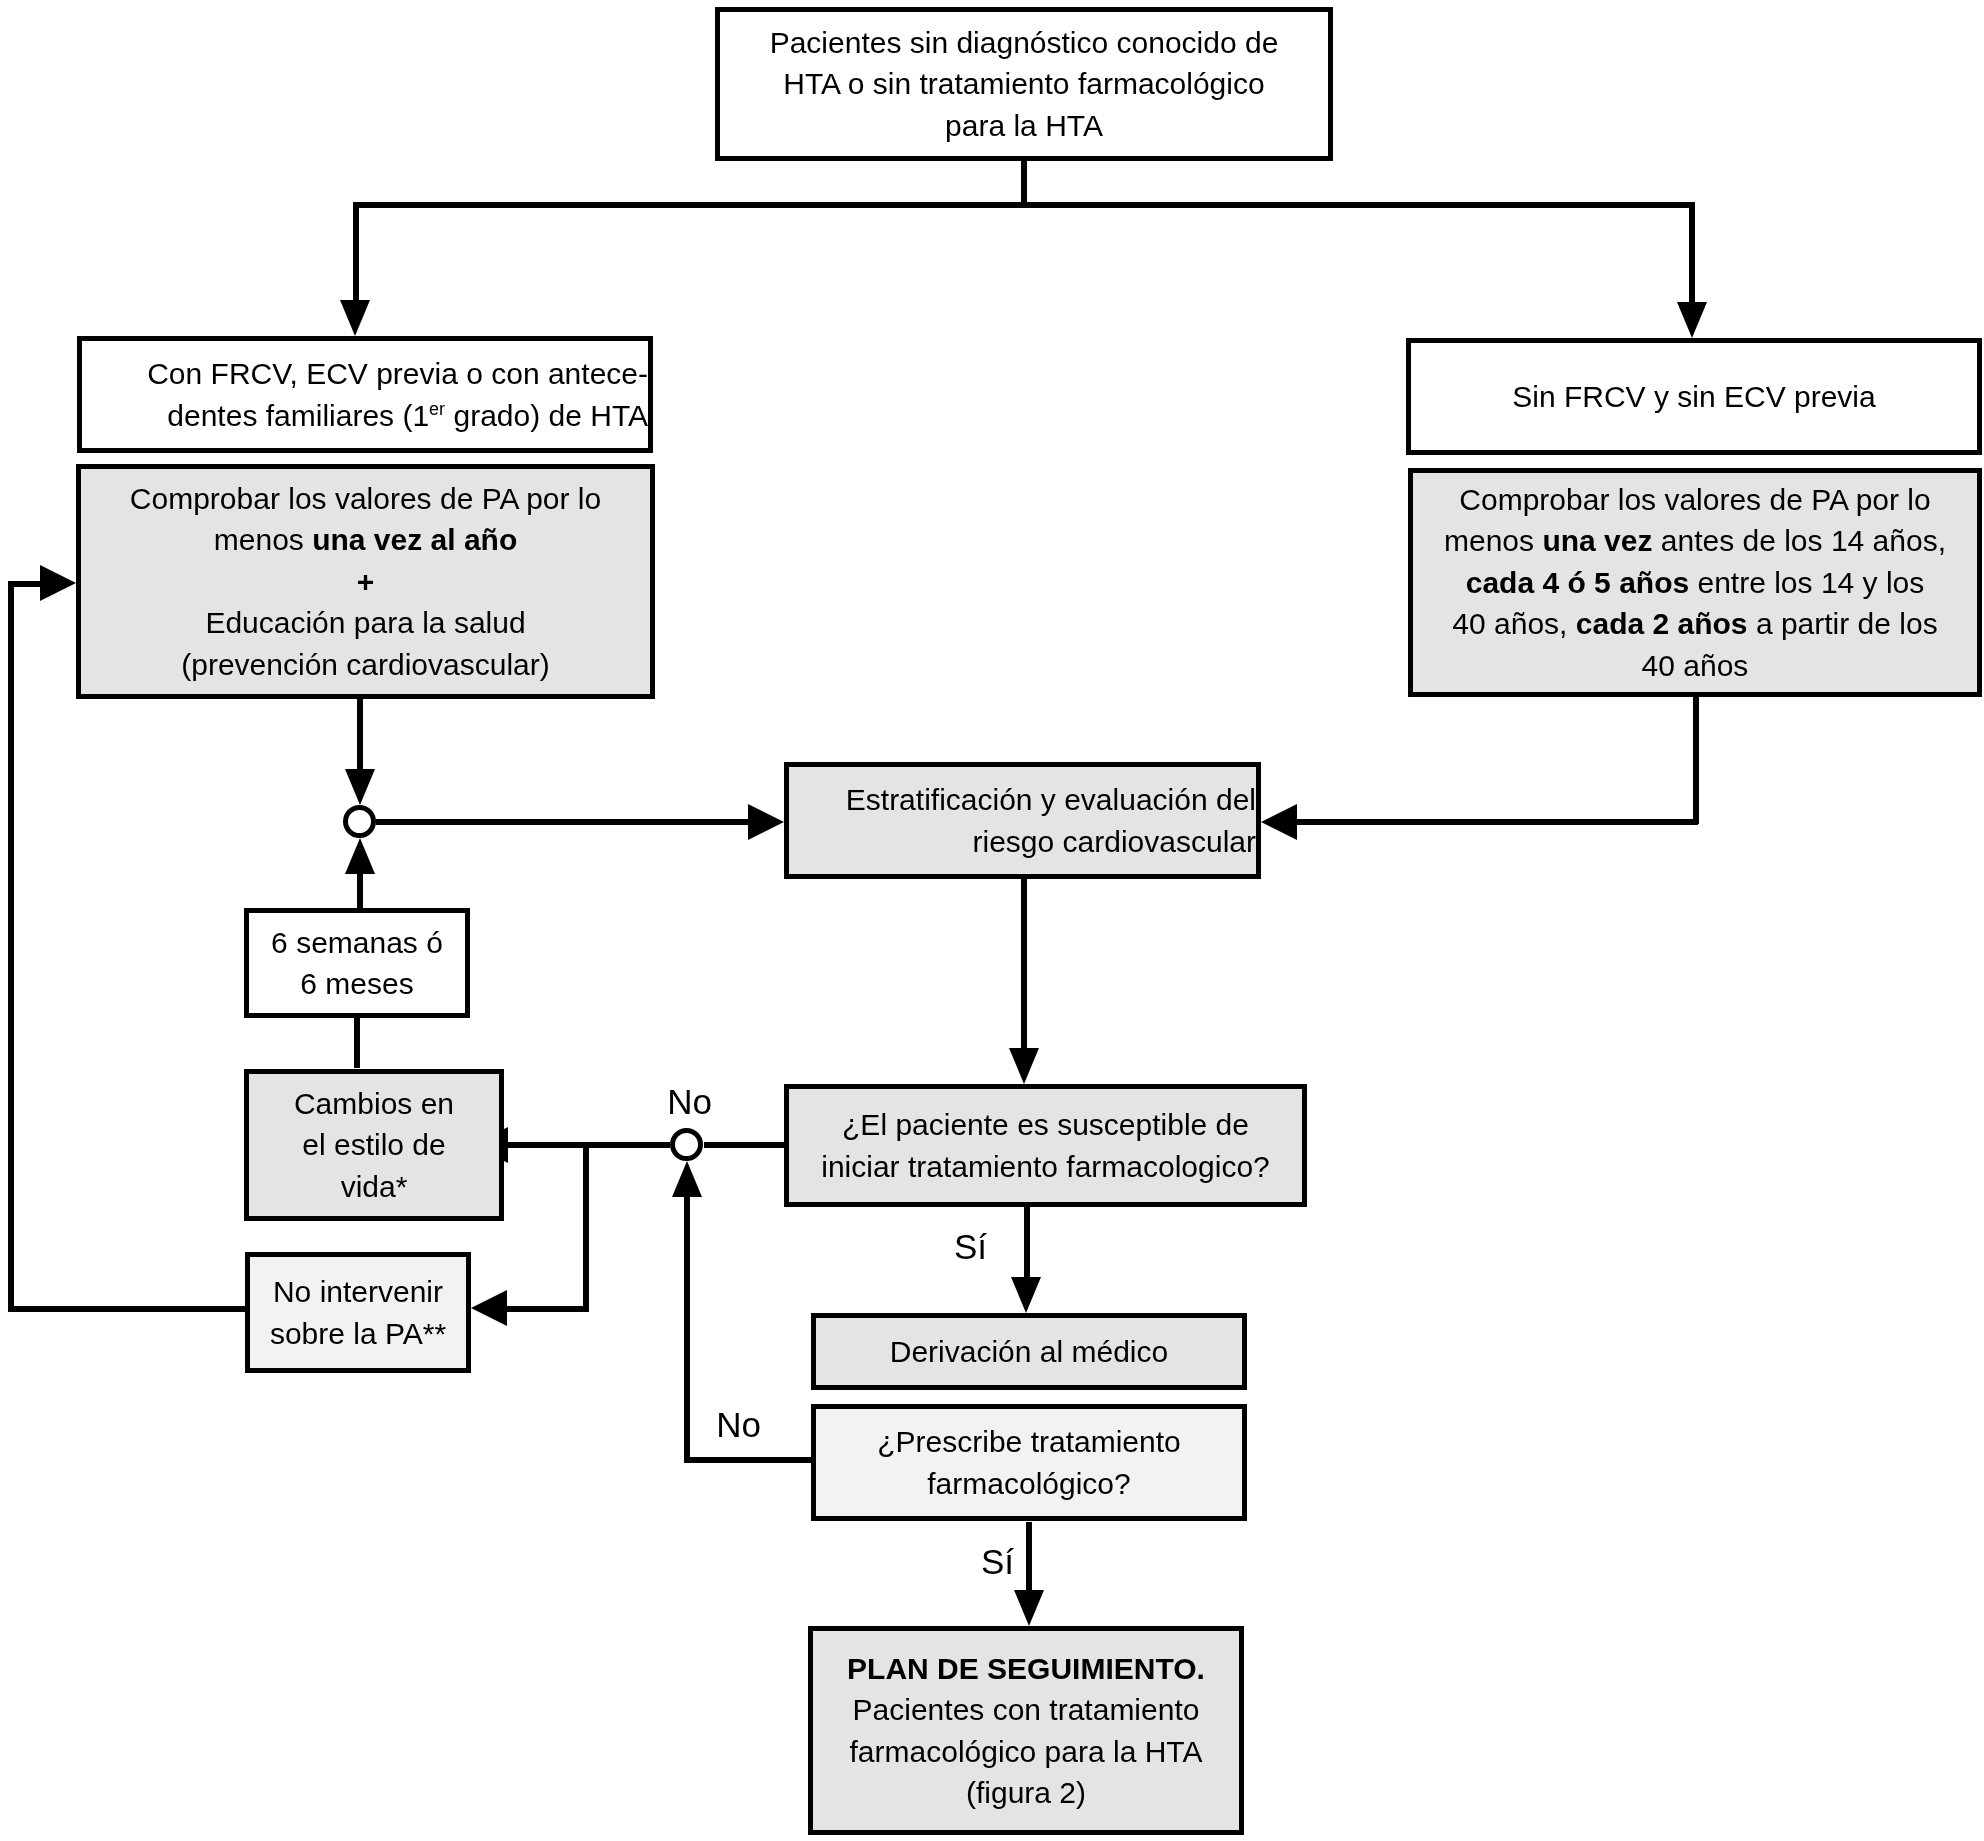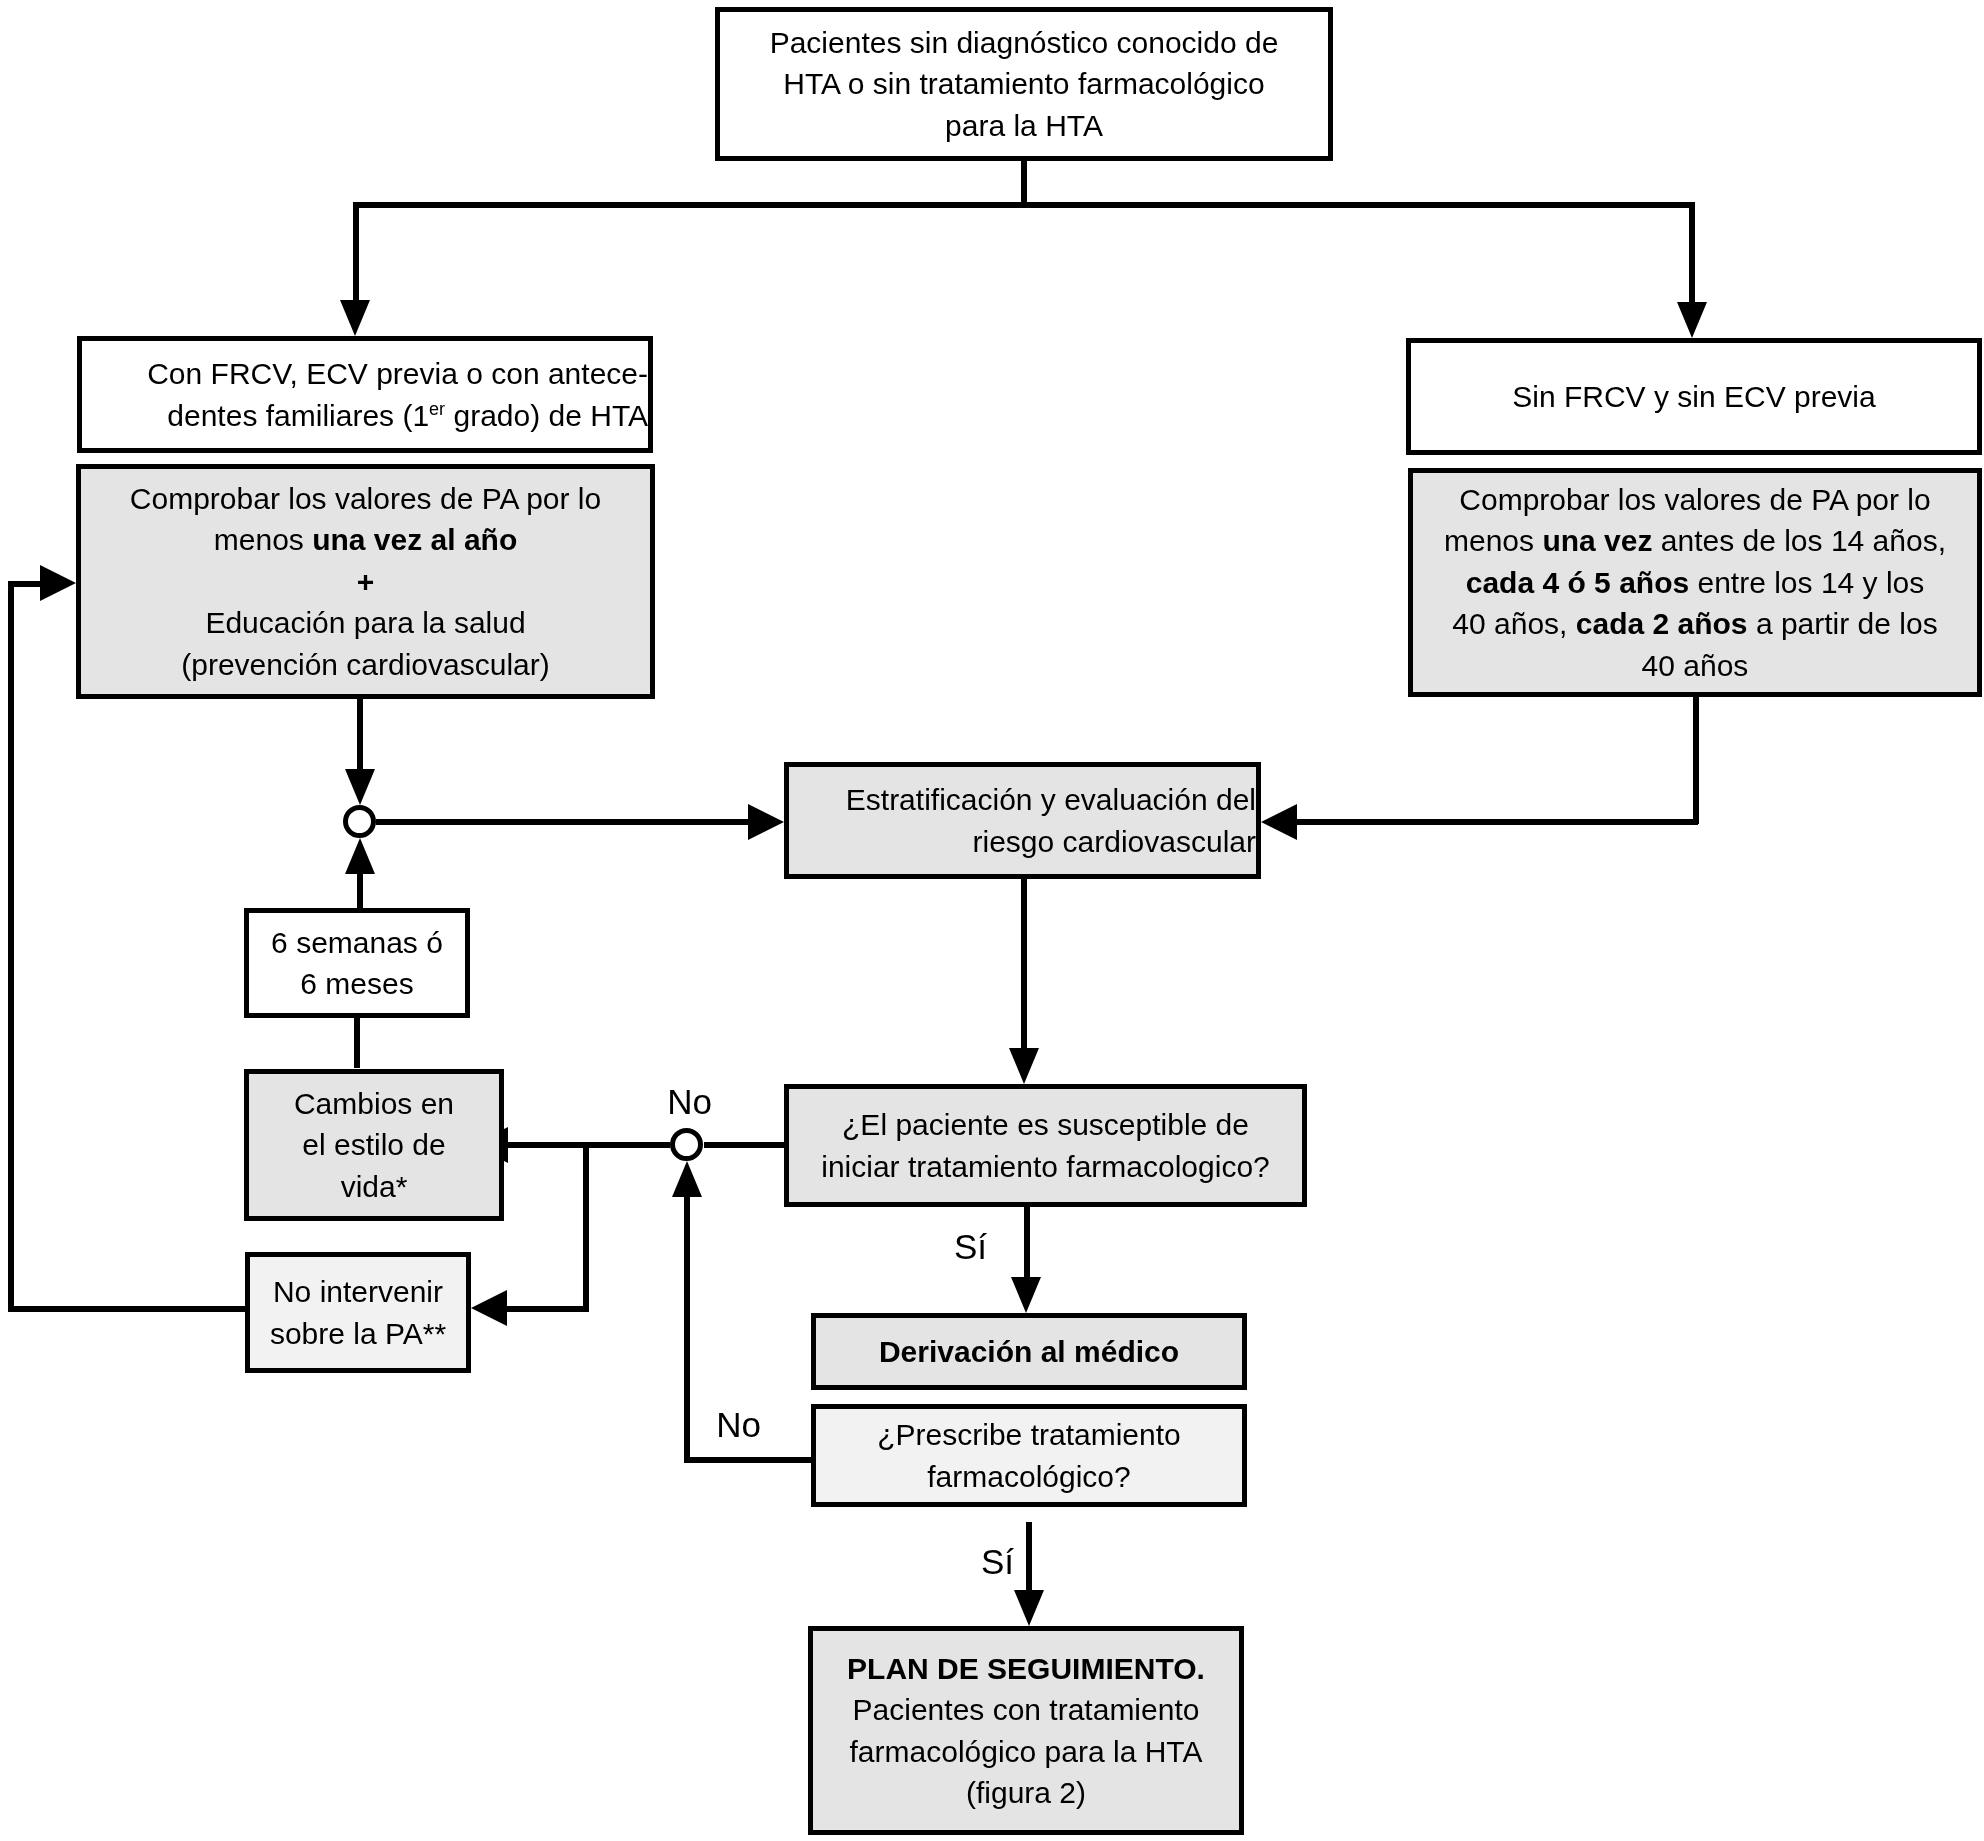--- a/index.html
+++ b/index.html
@@ -133,25 +133,25 @@
   <div class="node gray" style="left:784px;top:1084px;width:523px;height:123px;">
     <div class="line">¿El paciente es susceptible de</div>
     <div class="line">iniciar tratamiento farmacologico?</div>
   </div>
 
   <div class="node offwhite" style="left:245px;top:1252px;width:226px;height:121px;">
     <div class="line">No intervenir</div>
     <div class="line">sobre la PA**</div>
   </div>
 
-  <div class="node gray" style="left:811px;top:1313px;width:436px;height:77px;font-weight:bold;">
+  <div class="node gray" style="left:811px;top:1313px;width:436px;height:77px;">
     <div class="line">Derivación al médico</div>
   </div>
 
-  <div class="node offwhite" style="left:811px;top:1404px;width:436px;height:103px;">
+  <div class="node offwhite" style="left:811px;top:1404px;width:436px;height:117px;">
     <div class="line">¿Prescribe tratamiento</div>
     <div class="line">farmacológico?</div>
   </div>
 
   <div class="node gray" style="left:808px;top:1626px;width:436px;height:209px;">
     <div class="line"><b>PLAN DE SEGUIMIENTO.</b></div>
     <div class="line">Pacientes con tratamiento</div>
     <div class="line">farmacológico para la HTA</div>
     <div class="line">(figura 2)</div>
   </div>

